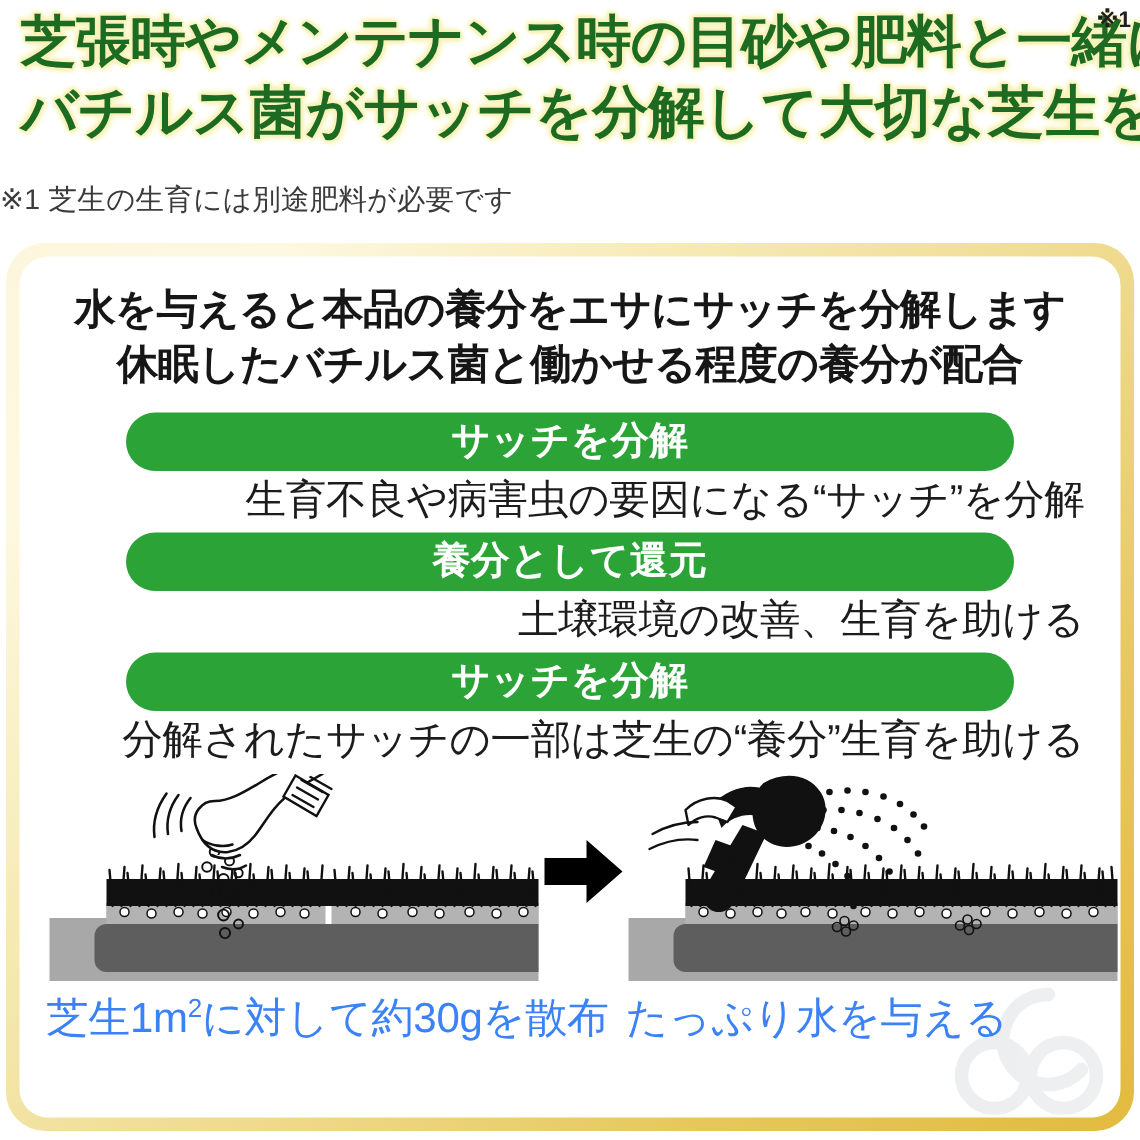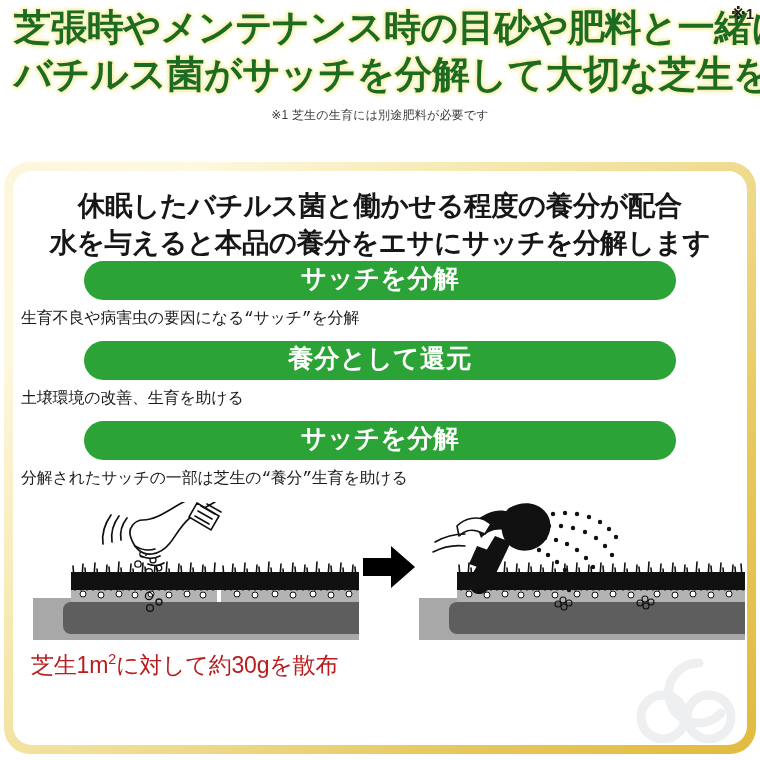--- a/index.html
+++ b/index.html
@@ -56,24 +56,24 @@
     right: 6px;
     top: 2px;
     font-size: 15px;
     line-height: 15px;
     color: #231f20;
     font-weight: bold;
     text-shadow: none;
     letter-spacing: 0;
   }
   .note-line {
-    margin-top: 6px;
-    text-align: center;
+    margin-top: 25px;
+    text-align: left;
     color: #3b3b3b;
-    font-size: 12px;
+    font-size: 19px;
     line-height: 22px;
     font-weight: normal;
     letter-spacing: 0.2px;
   }
 
   
   .card-outer {
     position: absolute;
     left: 4px;
     top: 162px;
@@ -120,22 +120,22 @@
     color: #161616;
     font-weight: bold;
     font-size: 27.5px;
     line-height: 37px;
     letter-spacing: -0.4px;
     white-space: nowrap;
   }
 
   
   .features {
-    padding: 0 8px;
-    font-family: Liberation Mono, monospace;
+    margin-top: 14px;
+    padding: 0 24px;
   }
   .feature {
     margin-bottom: 7px;
   }
   .pill {
     display: block;
     margin: 0 auto;
     width: 592px;
     height: 39px;
     line-height: 39px;
@@ -143,23 +143,23 @@
     background: #2ba337;
     color: #ffffff;
     text-align: center;
     font-weight: bold;
     font-size: 25.5px;
     letter-spacing: 0.5px;
     box-sizing: border-box;
   }
   .feature-desc {
     margin: 4px 0 0 0;
-    text-align: left;
+    text-align: right;
     color: #1c1c1c;
-    font-size: 16px;
+    font-size: 27px;
     line-height: 30px;
     letter-spacing: -0.2px;
     font-weight: normal;
     white-space: nowrap;
   }
 
   
   .illus-row {
     position: relative;
     margin-top: 8px;
@@ -180,22 +180,22 @@
     top: 42px;
     width: 56px;
     height: 46px;
   }
 
   .caption {
     position: absolute;
     top: 148px;
     width: 100%;
     text-align: left;
-    color: #b91c1c;
-    font-size: 23px;
+    color: #3b82f6;
+    font-size: 28px;
     line-height: 30px;
     font-weight: normal;
     letter-spacing: -0.2px;
     white-space: nowrap;
   }
   .caption sup {
     font-size: 0.62em;
     vertical-align: super;
     line-height: 0;
   }
@@ -217,22 +217,22 @@
   <div class="card-outer">
     <div class="card-inner">
 
       <svg class="watermark" viewBox="0 0 112 92">
         <path d="M70 12 a30 30 0 1 0 22 50" fill="none" stroke="#9aa0a6" stroke-width="9" stroke-linecap="round"></path>
         <circle cx="34" cy="66" r="22" fill="none" stroke="#9aa0a6" stroke-width="9"></circle>
         <circle cx="80" cy="66" r="22" fill="none" stroke="#9aa0a6" stroke-width="9"></circle>
       </svg>
 
       <div class="lead">
+        <div>水を与えると本品の養分をエサにサッチを分解します</div>
         <div>休眠したバチルス菌と働かせる程度の養分が配合</div>
-        <div>水を与えると本品の養分をエサにサッチを分解します</div>
       </div>
 
       <div class="features">
 
         <div class="feature">
           <div class="pill">サッチを分解</div>
           <p class="feature-desc">生育不良や病害虫の要因になる“サッチ”を分解</p>
         </div>
 
         <div class="feature">
@@ -419,20 +419,21 @@
                 <circle cx="176" cy="65" r="2.2"></circle>
 
               <circle cx="122" cy="48" r="2.2"></circle>
                 <circle cx="131" cy="53" r="2.2"></circle>
               <circle cx="140" cy="60" r="2.2"></circle>
                 <circle cx="148" cy="68" r="2.2"></circle>
               <circle cx="152" cy="78" r="2.2"></circle>
                 <circle cx="152" cy="88" r="2.2"></circle>
             </g>
           </svg>
+          <div class="caption">たっぷり水を与える</div>
         </div>
 
       </div>
 
     </div>
   </div>
 
 </div>
 
 </body></html>

